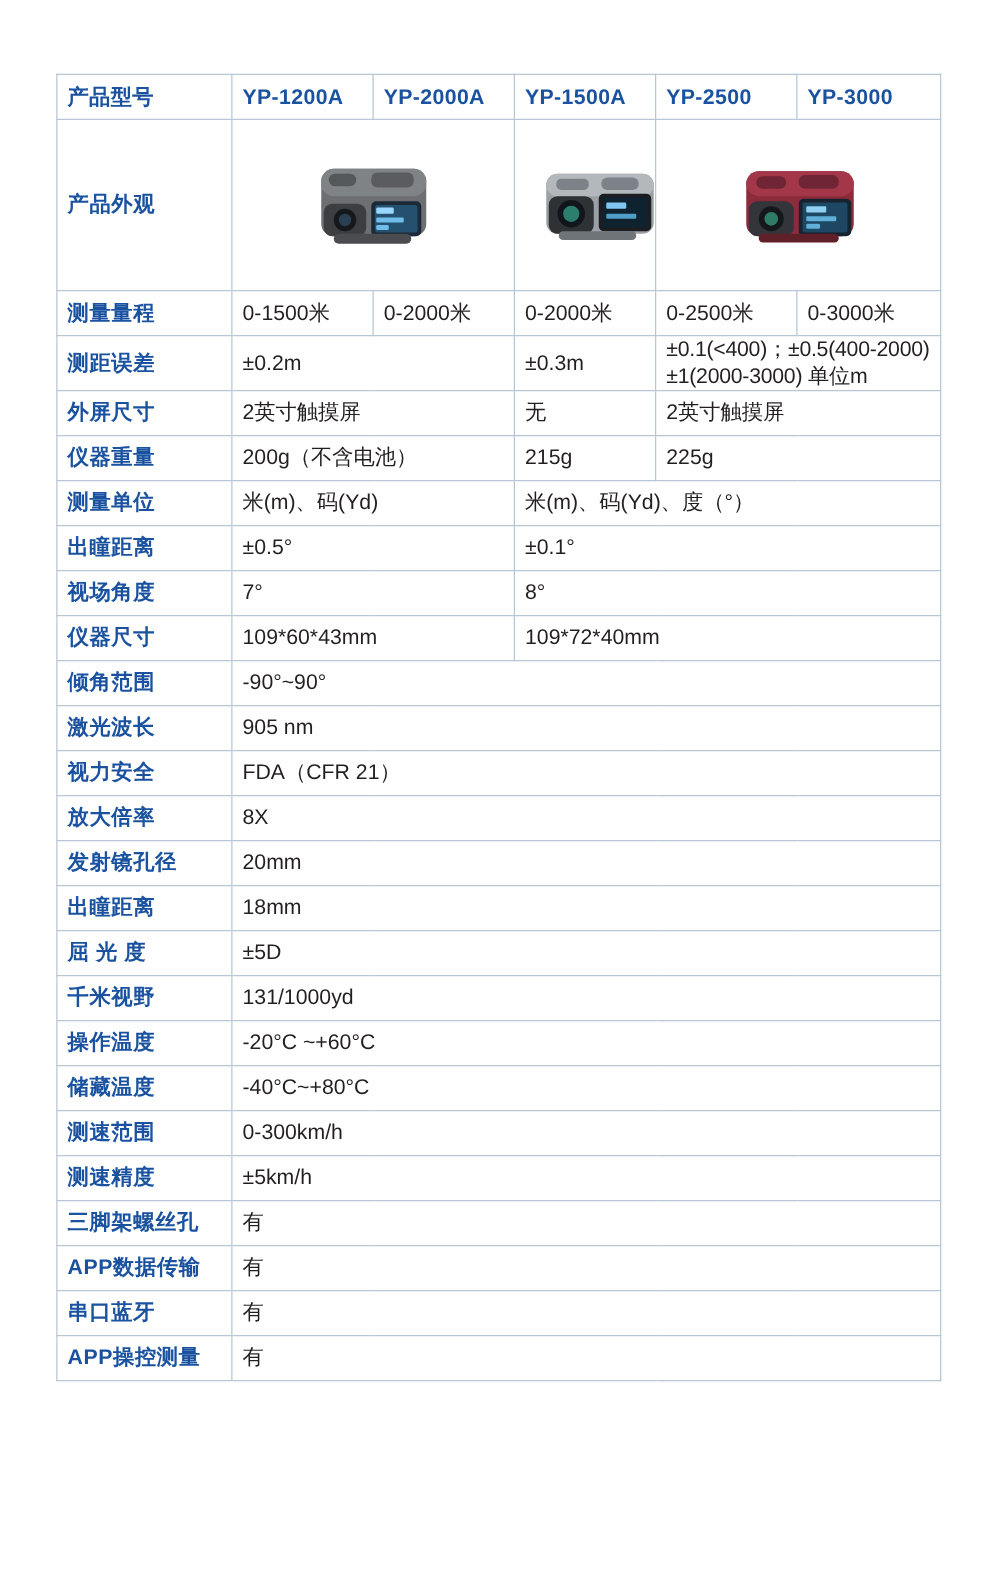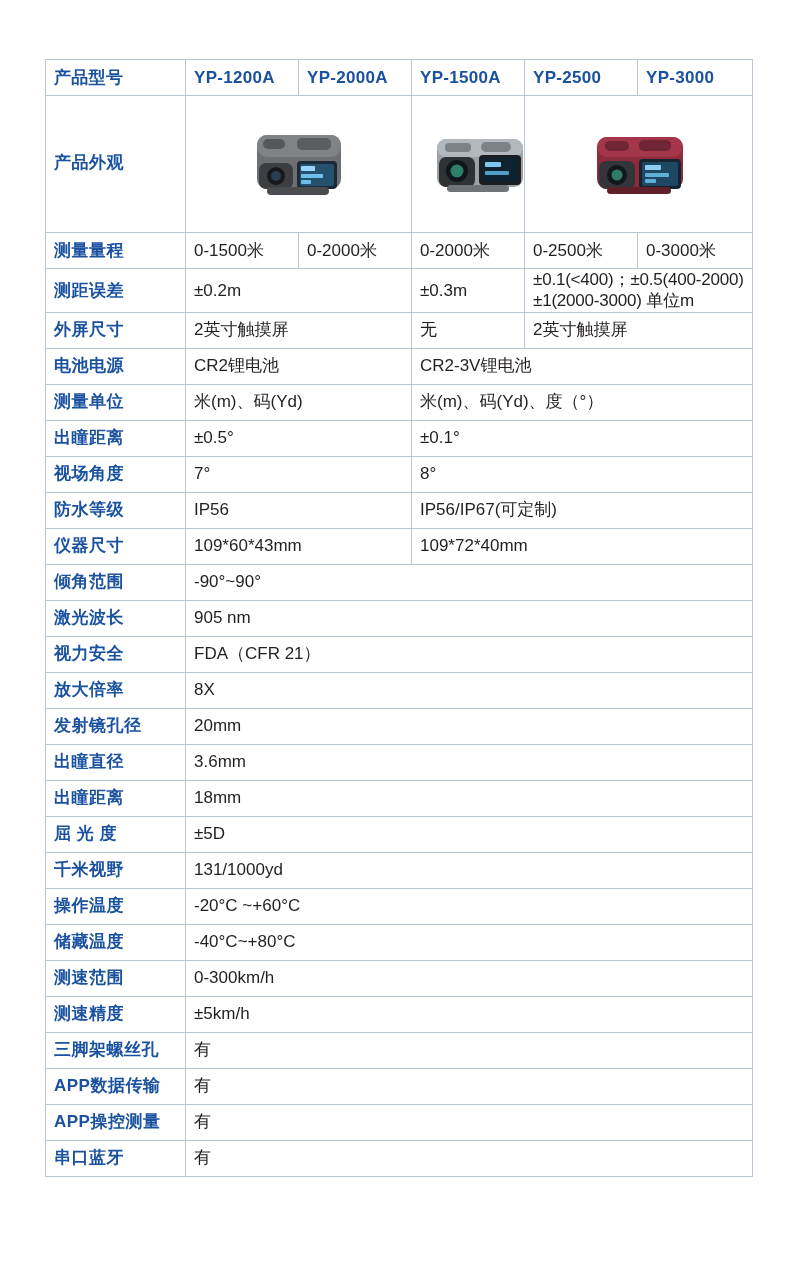--- a/index.html
+++ b/index.html
@@ -56,21 +56,20 @@
     letter-spacing: 0.3px;
   }
   td.small {
     font-size: 11.5px;
     line-height: 1.35;
     padding-left: 7px;
     letter-spacing: -0.2px;
   }
   tr.appearance td {
     height: 137px;
-    font-family: Liberation Mono, monospace;
   }
   .prod-cell {
     text-align: center;
     padding: 0;
   }
   
   .dev-wrap {
     width: 120px;
     height: 86px;
     margin: 0 auto;
@@ -173,45 +172,41 @@
           <td class="val">±0.3m</td>
           <td class="val small" colspan="2">±0.1(&lt;400)；±0.5(400-2000)<br>±1(2000-3000) 单位m</td>
         </tr>
         <tr>
           <td class="label">外屏尺寸</td>
           <td class="val" colspan="2">2英寸触摸屏</td>
           <td class="val">无</td>
           <td class="val" colspan="2">2英寸触摸屏</td>
         </tr>
         <tr>
-          <td class="label">电池电源</td>
-          <td class="val" colspan="2">CR2锂电池</td>
-          <td class="val" colspan="3">CR2-3V锂电池</td>
+          <td class="label">仪器重量</td>
+          <td class="val" colspan="2">200g（不含电池）</td>
+          <td class="val">215g</td>
+          <td class="val" colspan="2">225g</td>
         </tr>
         <tr>
           <td class="label">测量单位</td>
           <td class="val" colspan="2">米(m)、码(Yd)</td>
           <td class="val" colspan="3">米(m)、码(Yd)、度（°）</td>
         </tr>
         <tr>
           <td class="label">出瞳距离</td>
           <td class="val" colspan="2">±0.5°</td>
           <td class="val" colspan="3">±0.1°</td>
         </tr>
         <tr>
           <td class="label">视场角度</td>
           <td class="val" colspan="2">7°</td>
           <td class="val" colspan="3">8°</td>
         </tr>
         <tr>
-          <td class="label">防水等级</td>
-          <td class="val" colspan="2">IP56</td>
-          <td class="val" colspan="3">IP56/IP67(可定制)</td>
-        </tr>
-        <tr>
           <td class="label">仪器尺寸</td>
           <td class="val" colspan="2">109*60*43mm</td>
           <td class="val" colspan="3">109*72*40mm</td>
         </tr>
         <tr>
           <td class="label">倾角范围</td>
           <td class="val" colspan="5">-90°~90°</td>
         </tr>
         <tr>
           <td class="label">激光波长</td>
@@ -223,24 +218,20 @@
         </tr>
         <tr>
           <td class="label">放大倍率</td>
           <td class="val" colspan="5">8X</td>
         </tr>
         <tr>
           <td class="label">发射镜孔径</td>
           <td class="val" colspan="5">20mm</td>
         </tr>
         <tr>
-          <td class="label">出瞳直径</td>
-          <td class="val" colspan="5">3.6mm</td>
-        </tr>
-        <tr>
           <td class="label">出瞳距离</td>
           <td class="val" colspan="5">18mm</td>
         </tr>
         <tr>
           <td class="label">屈 光 度</td>
           <td class="val" colspan="5">±5D</td>
         </tr>
         <tr>
           <td class="label">千米视野</td>
           <td class="val" colspan="5">131/1000yd</td>
@@ -263,22 +254,22 @@
         </tr>
         <tr>
           <td class="label">三脚架螺丝孔</td>
           <td class="val" colspan="5">有</td>
         </tr>
         <tr>
           <td class="label">APP数据传输</td>
           <td class="val" colspan="5">有</td>
         </tr>
         <tr>
+          <td class="label">串口蓝牙</td>
+          <td class="val" colspan="5">有</td>
+        </tr>
+        <tr>
           <td class="label">APP操控测量</td>
-          <td class="val" colspan="5">有</td>
-        </tr>
-        <tr>
-          <td class="label">串口蓝牙</td>
           <td class="val" colspan="5">有</td>
         </tr>
       </tbody>
   </table>
 </div>
 
 </body></html>

